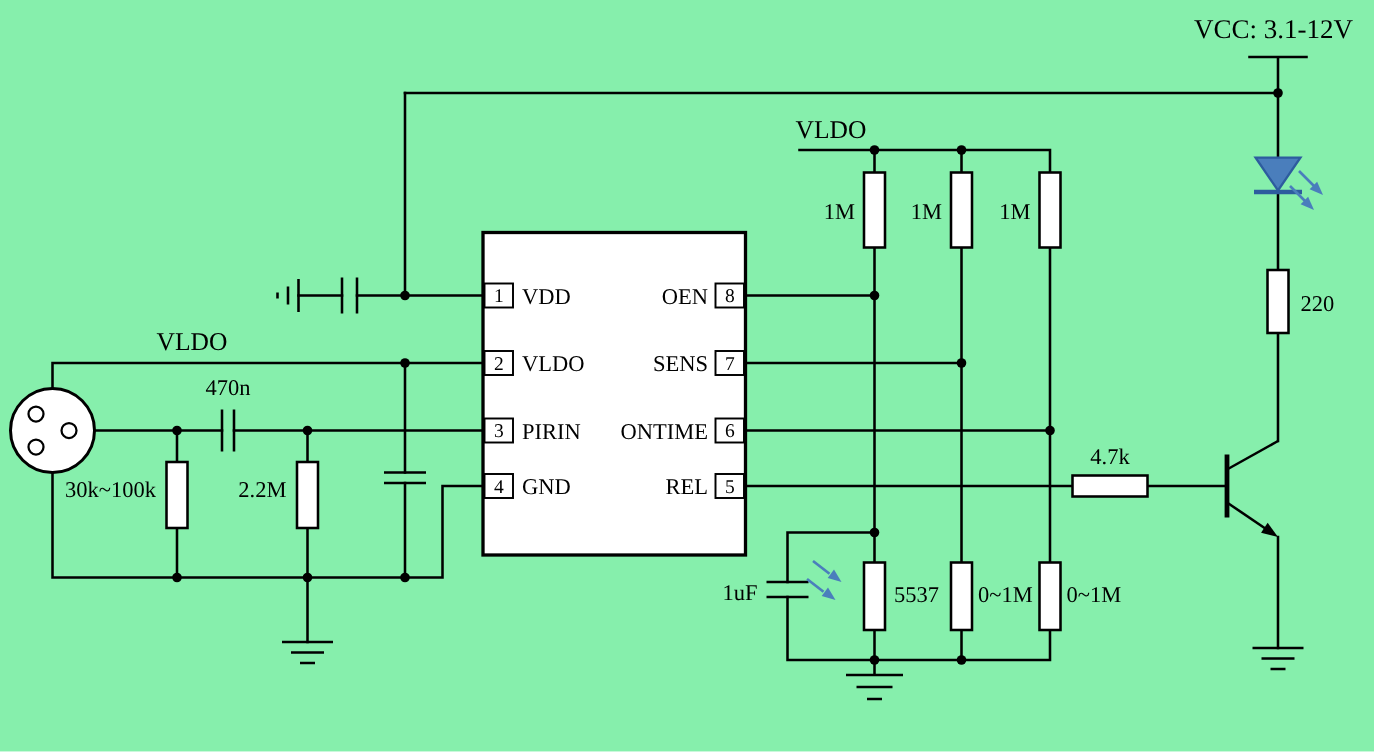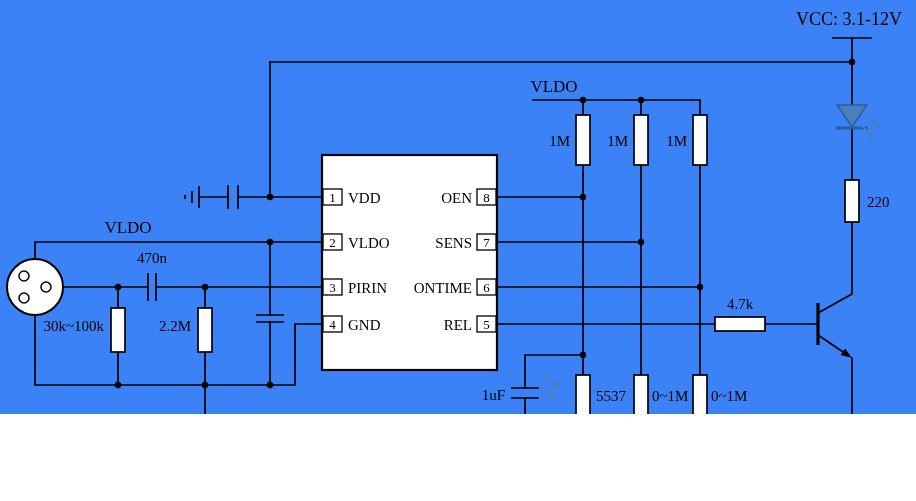--- a/index.html
+++ b/index.html
@@ -1,16 +1,16 @@
 <!DOCTYPE html>
 <html><head>
 <meta charset="utf-8">
 <style>
   html,body{margin:0;padding:0;background:#ffffff}
-  .canvas{width:916px;height:414px;background:#3b82f6;position:relative;overflow:hidden}
+  .canvas{width:916px;height:501px;background:#86efac;position:relative;overflow:hidden}
   svg{display:block}
   .wire path{stroke:#000;fill:none;stroke-width:1.7;stroke-linecap:square}
   .comp{stroke:#000;fill:none;stroke-width:1.7}
   rect.comp{fill:#ffffff}
   circle.comp{fill:#ffffff;stroke-width:2}
   circle.thin{stroke-width:1.5}
   rect.ic{stroke-width:2.2}
   rect.pin{stroke-width:1.3}
   .base{stroke-width:3.2}
   .t{font-family:"Liberation Serif",serif;fill:#000}

